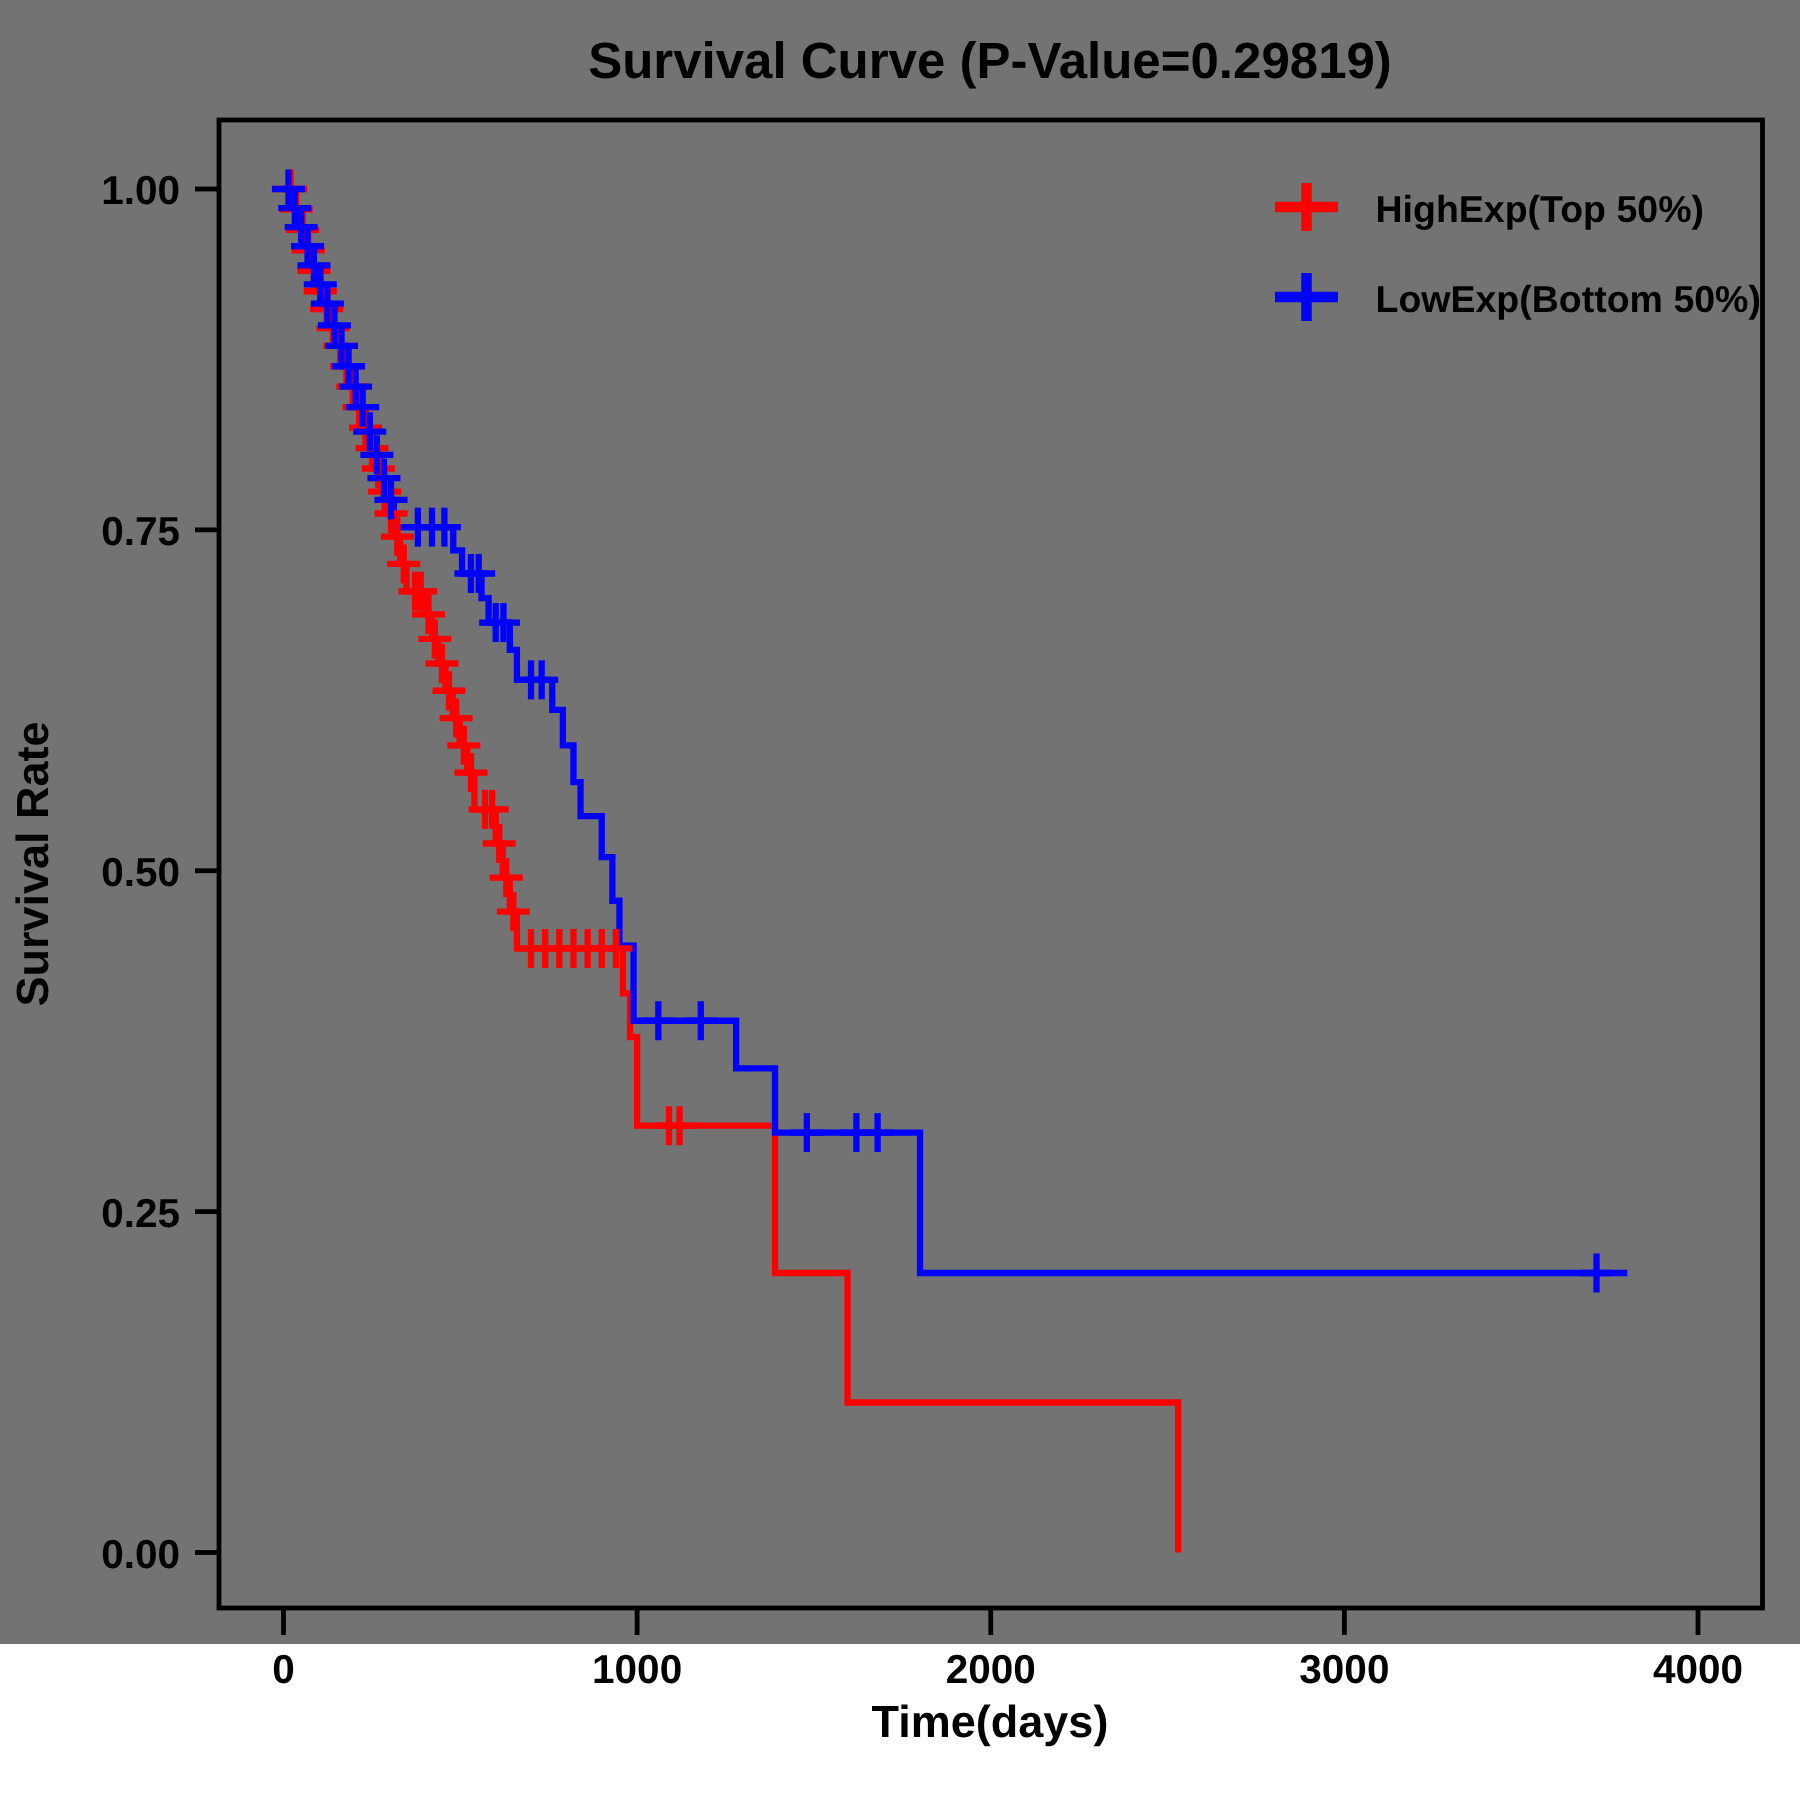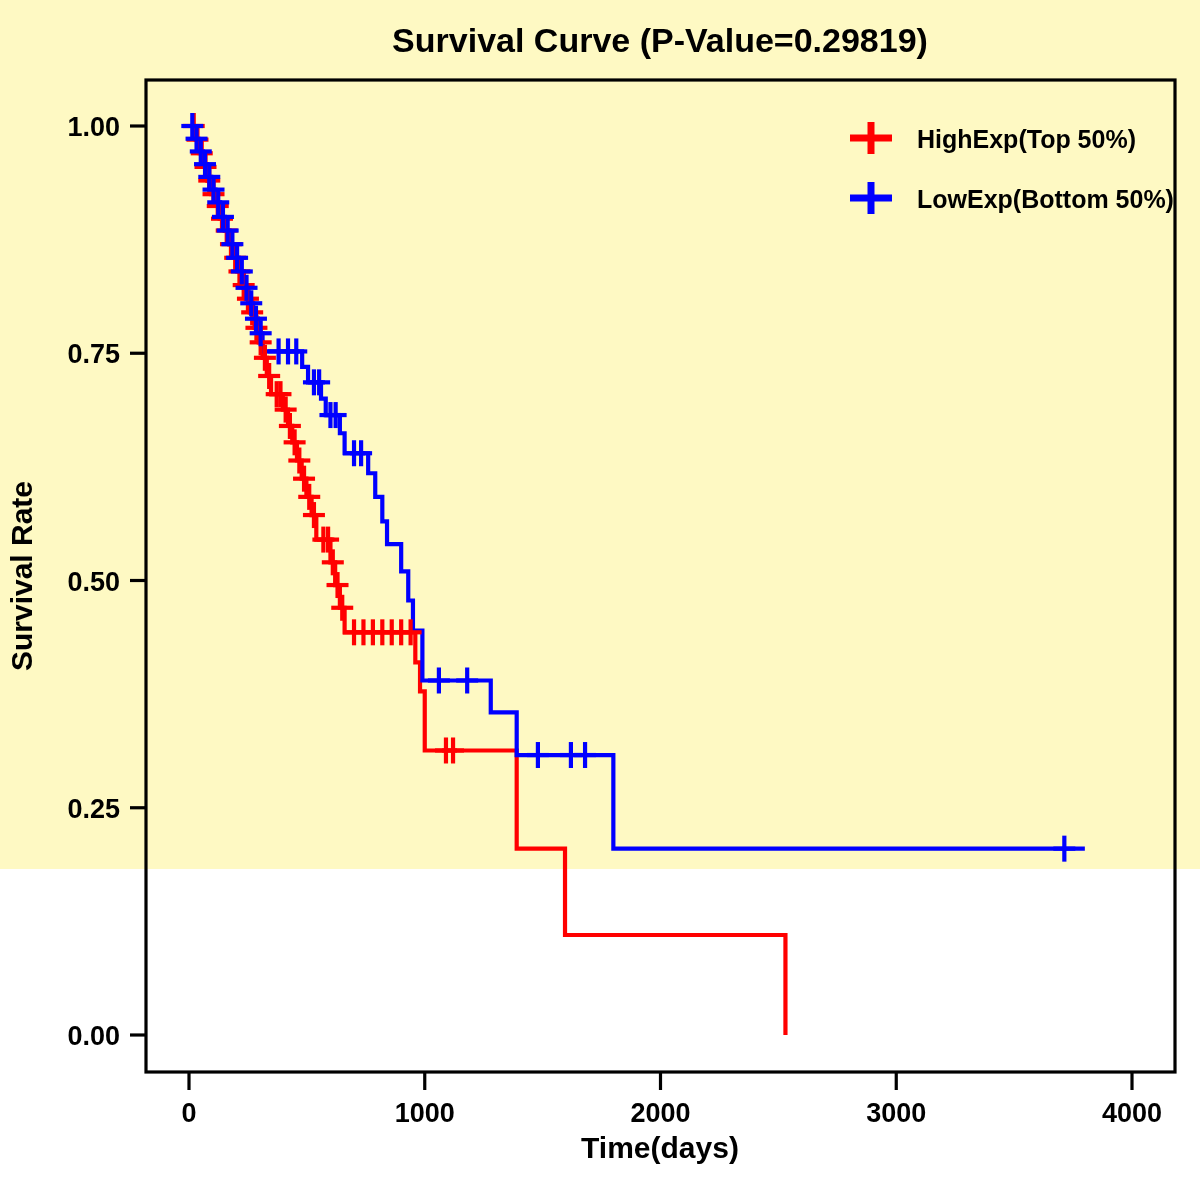--- a/index.html
+++ b/index.html
@@ -9,22 +9,22 @@
   }
   body {
     width: 1200px;
     height: 1200px;
     font-family: "Liberation Sans", sans-serif;
     overflow: hidden;
   }
   #figure {
     position: relative;
     width: 1200px;
-    height: 869px;
-    background: #fef9c3;
+    height: 1096px;
+    background: #737373;
     text-align: right;
   }
   #plot-svg {
     display: block;
     width: 1200px;
     height: 1200px;
   }
   .title-text {
     font-family: "Liberation Sans", sans-serif;
     font-weight: bold;

